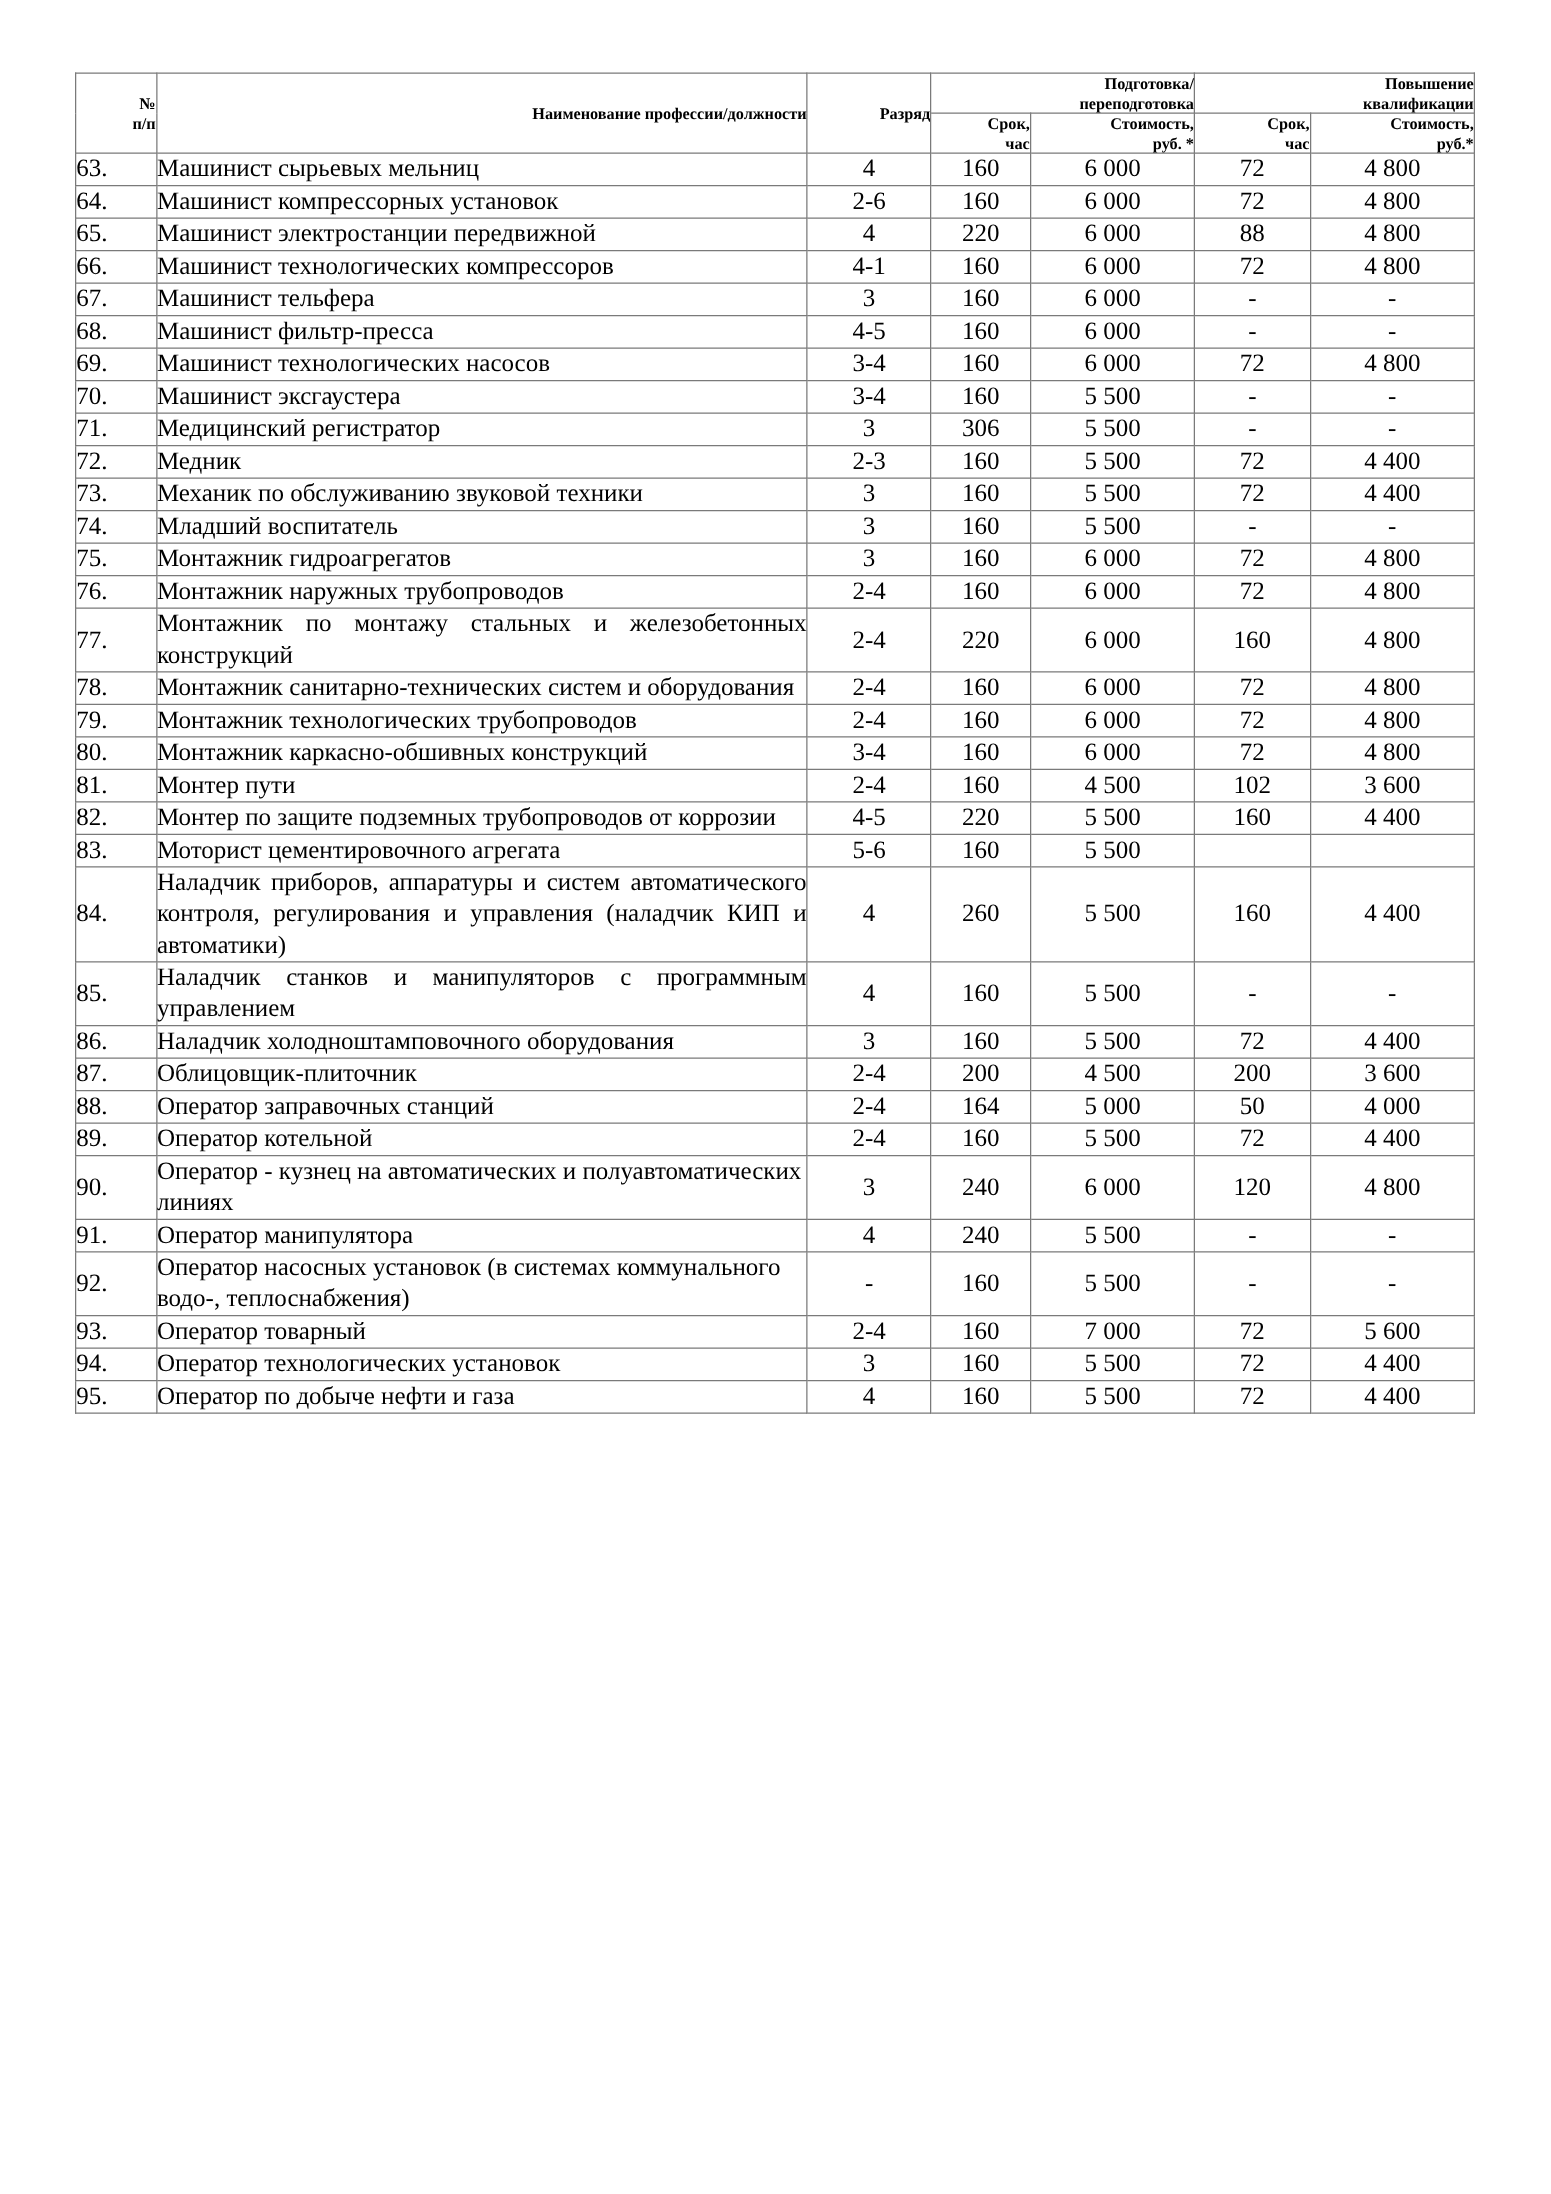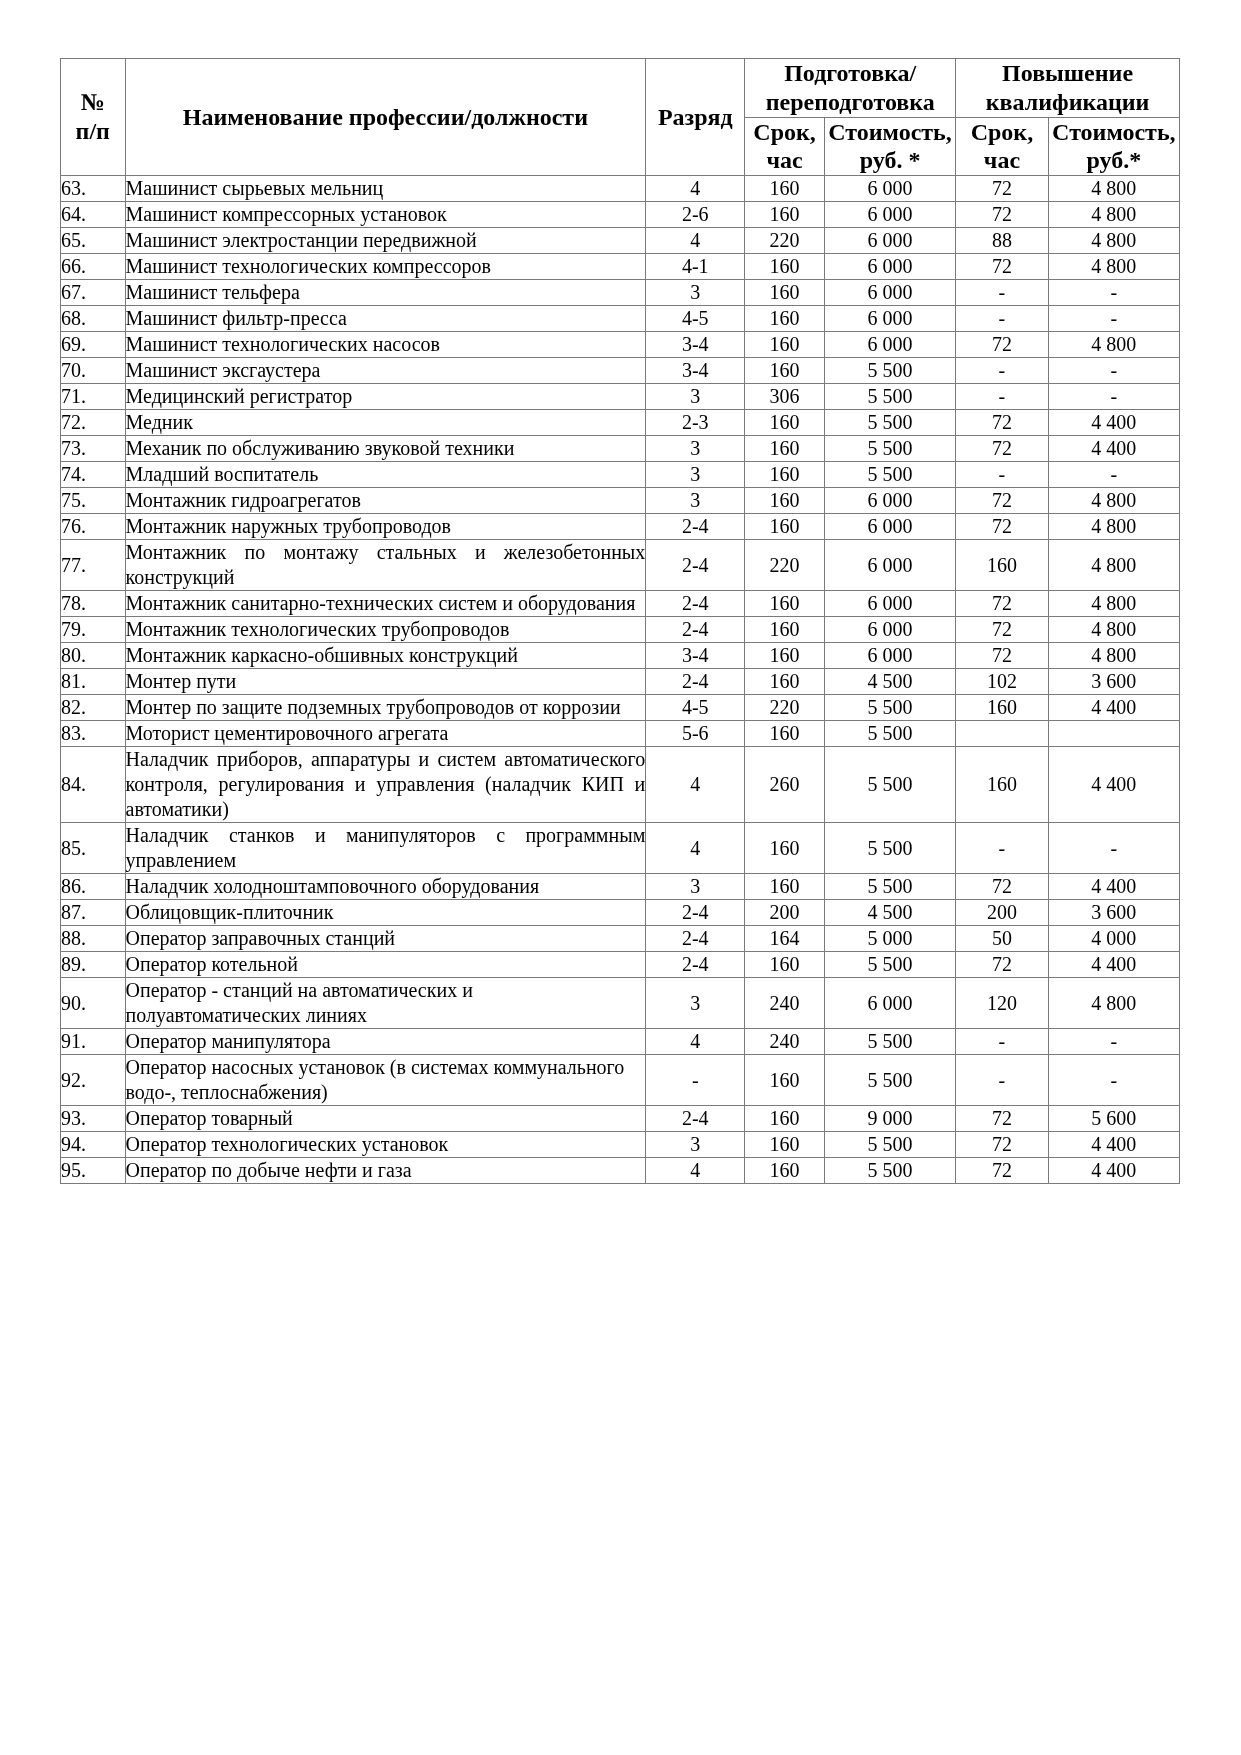--- a/index.html
+++ b/index.html
@@ -38,22 +38,22 @@
   table.reg-table th {
     border: 1px solid #7a7a7a;
     padding: 0;
     vertical-align: middle;
     box-sizing: border-box;
   }
 
   
   thead th {
     font-weight: bold;
-    text-align: center;
-    font-size: 24px;
+    text-align: right;
+    font-size: 13px;
     line-height: 1.2;
     padding: 3px 4px;
   }
   th.h-num      { width: 60px; }
   th.h-name     { width: 484px; }
   th.h-grade    { width: 92px; }
   th.h-dur1     { width: 74px; }
   th.h-cost1    { width: 122px; }
   th.h-dur2     { width: 86px; }
   th.h-cost2    { width: 122px; }
@@ -392,21 +392,21 @@
           <td class="c-num">89.</td>
           <td class="c-name">Оператор котельной</td>
           <td class="c-grade">2-4</td>
           <td class="c-dur1">160</td>
           <td class="c-cost1">5 500</td>
           <td class="c-dur2">72</td>
           <td class="c-cost2">4 400</td>
         </tr>
         <tr>
           <td class="c-num">90.</td>
-          <td class="c-name">Оператор - станций на автоматических и полуавтоматических линиях</td>
+          <td class="c-name">Оператор - кузнец на автоматических и полуавтоматических линиях</td>
           <td class="c-grade">3</td>
           <td class="c-dur1">240</td>
           <td class="c-cost1">6 000</td>
           <td class="c-dur2">120</td>
           <td class="c-cost2">4 800</td>
         </tr>
         <tr>
           <td class="c-num">91.</td>
           <td class="c-name">Оператор манипулятора</td>
           <td class="c-grade">4</td>
@@ -422,21 +422,21 @@
           <td class="c-dur1">160</td>
           <td class="c-cost1">5 500</td>
           <td class="c-dur2">-</td>
           <td class="c-cost2">-</td>
         </tr>
         <tr>
           <td class="c-num">93.</td>
           <td class="c-name">Оператор товарный</td>
           <td class="c-grade">2-4</td>
           <td class="c-dur1">160</td>
-          <td class="c-cost1">9 000</td>
+          <td class="c-cost1">7 000</td>
           <td class="c-dur2">72</td>
           <td class="c-cost2">5 600</td>
         </tr>
         <tr>
           <td class="c-num">94.</td>
           <td class="c-name">Оператор технологических установок</td>
           <td class="c-grade">3</td>
           <td class="c-dur1">160</td>
           <td class="c-cost1 top-shift">5 500</td>
           <td class="c-dur2 bottom-shift">72</td>

